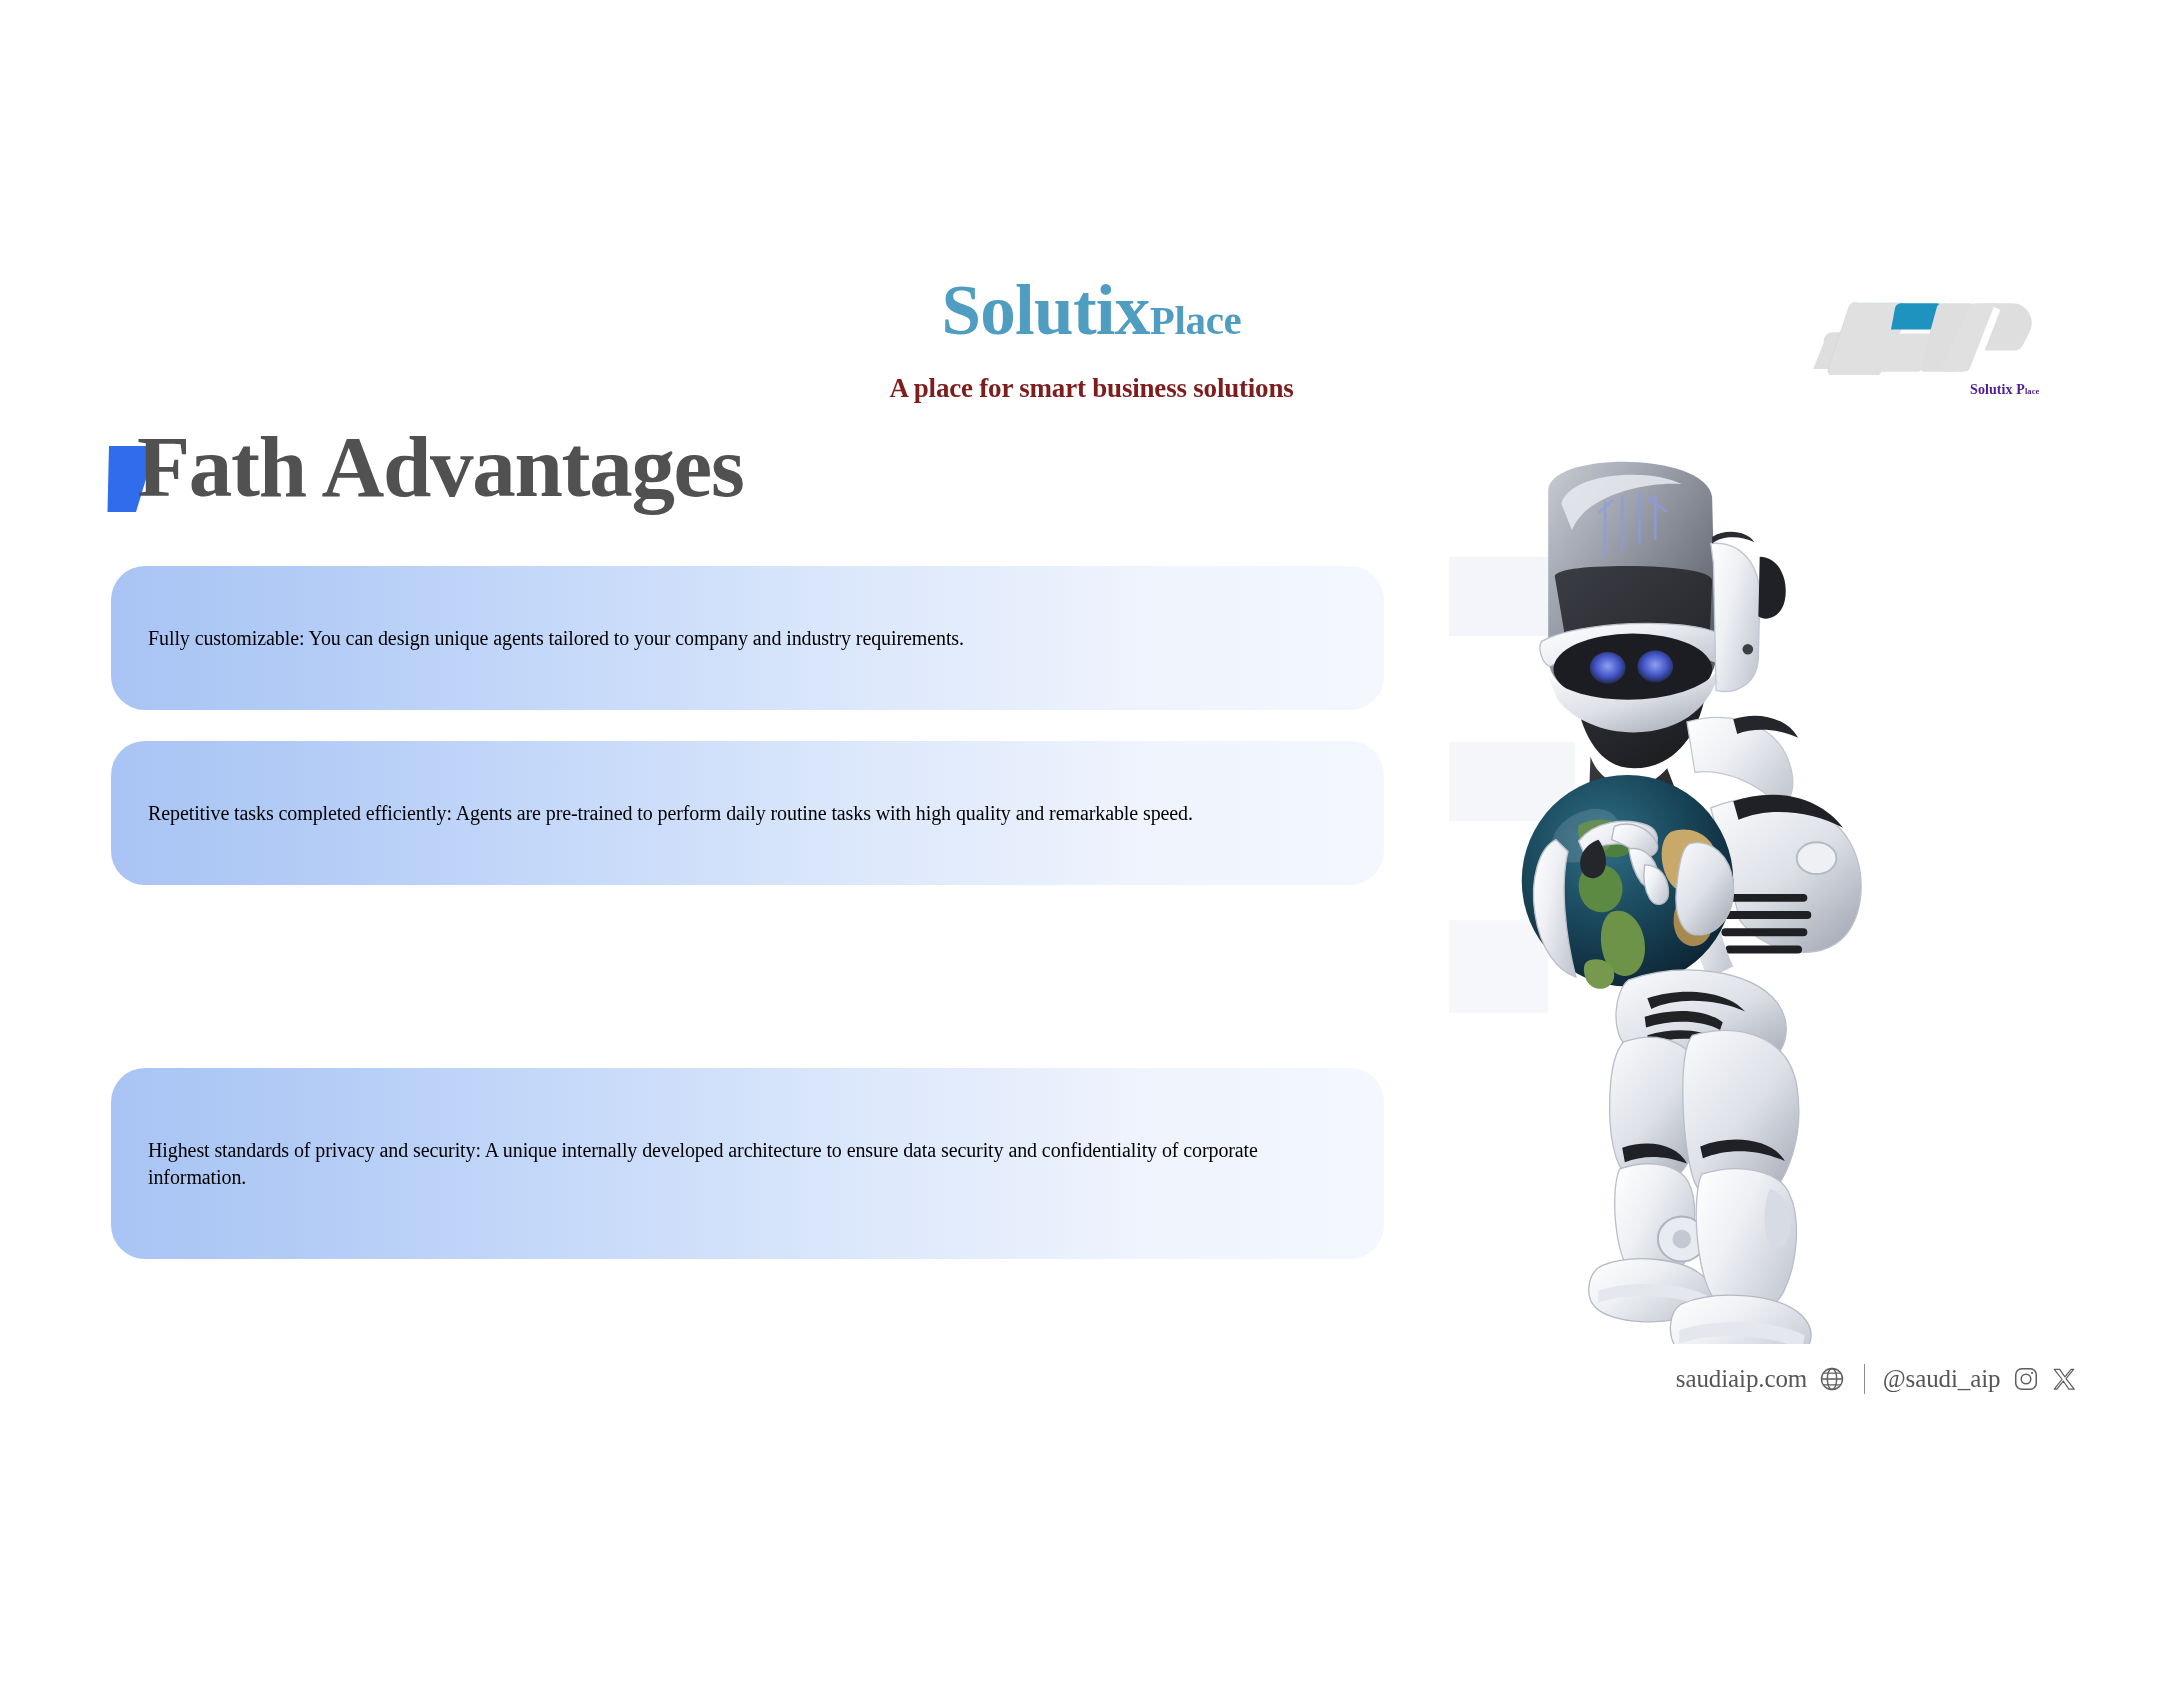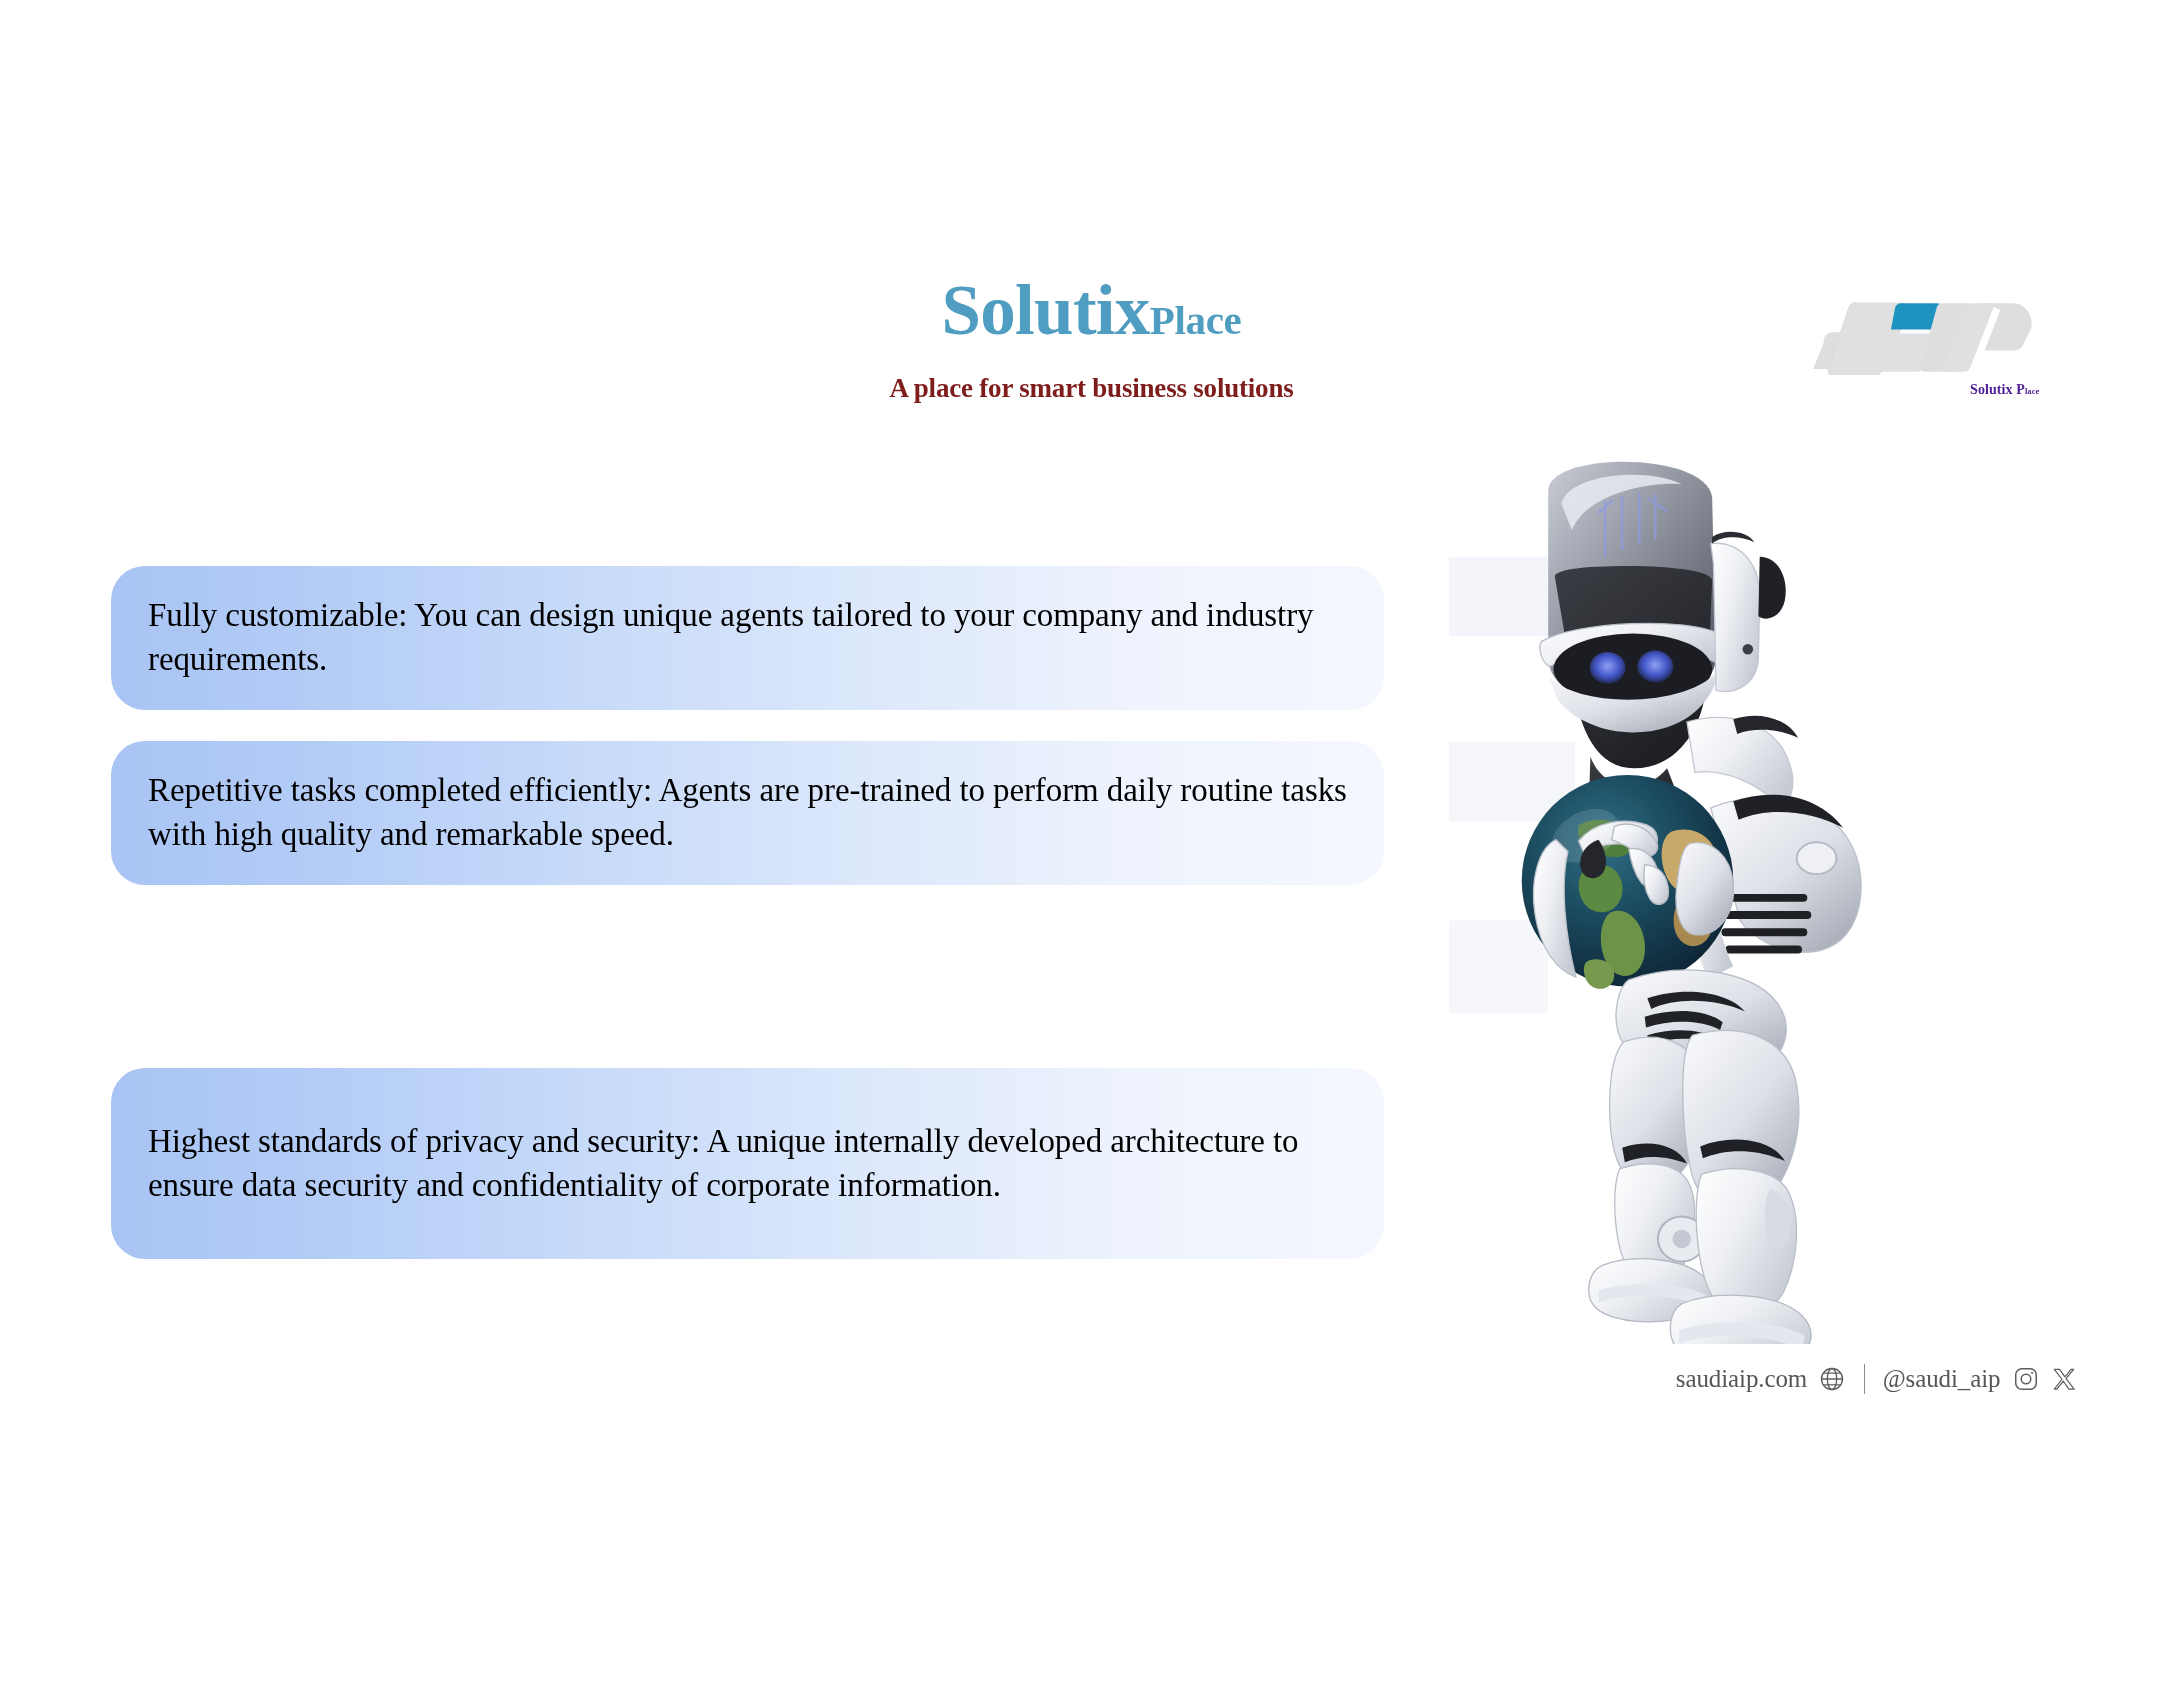--- a/index.html
+++ b/index.html
@@ -121,21 +121,21 @@
                 #b2cbf6 14%,
                 #c4d8f9 34%,
                 #dbe7fb 58%,
                 #eef3fd 80%,
                 #f4f7fe 100%);
     box-sizing: border-box;
     display: flex;
     align-items: center;
   }
   .pill-text {
-    font-size: 33px;
+    font-size: 20px;
     line-height: 1.33;
     color: #000000;
     font-weight: normal;
     padding: 0 30px 0 37px;
     letter-spacing: -0.1px;
     white-space: pre-line;
   }
 
   .pill-0 { top: 566px;  height: 144px; }
   .pill-1 { top: 741px; height: 144px; }
@@ -202,20 +202,24 @@
 
       <path d="M266 26 h42 a30 30 0 0 1 26 44 l-10 20 a16 16 0 0 1 -14 8 h-44 l24 -62 z" fill="#dedede"></path>
 
       <path d="M252 26 h30 l-38 98 a10 10 0 0 1 -9 6 h-28 a6 6 0 0 1 -6 -8 l42 -90 a10 10 0 0 1 9 -6 z" fill="#e0e0e0"></path>
     </svg>
   </div>
   <div class="aip-logo-caption">
     <span>Solutix P</span><span class="tiny">lace</span>
   </div>
 
+  <div class="title-wrap">
+    <div class="title-accent"></div>
+    <div class="title-text">Fath Advantages</div>
+  </div>
 
   <div class="pill pill-0">
     <div class="pill-text">Fully customizable: You can design unique agents tailored to your company and industry requirements.</div>
   </div>
   <div class="pill pill-1">
     <div class="pill-text">Repetitive tasks completed efficiently: Agents are pre-trained to perform daily routine tasks with high quality and remarkable speed.</div>
   </div>
   <div class="pill pill-3">
     <div class="pill-text">Highest standards of privacy and security: A unique internally developed architecture to ensure data security and confidentiality of corporate information.</div>
   </div>

